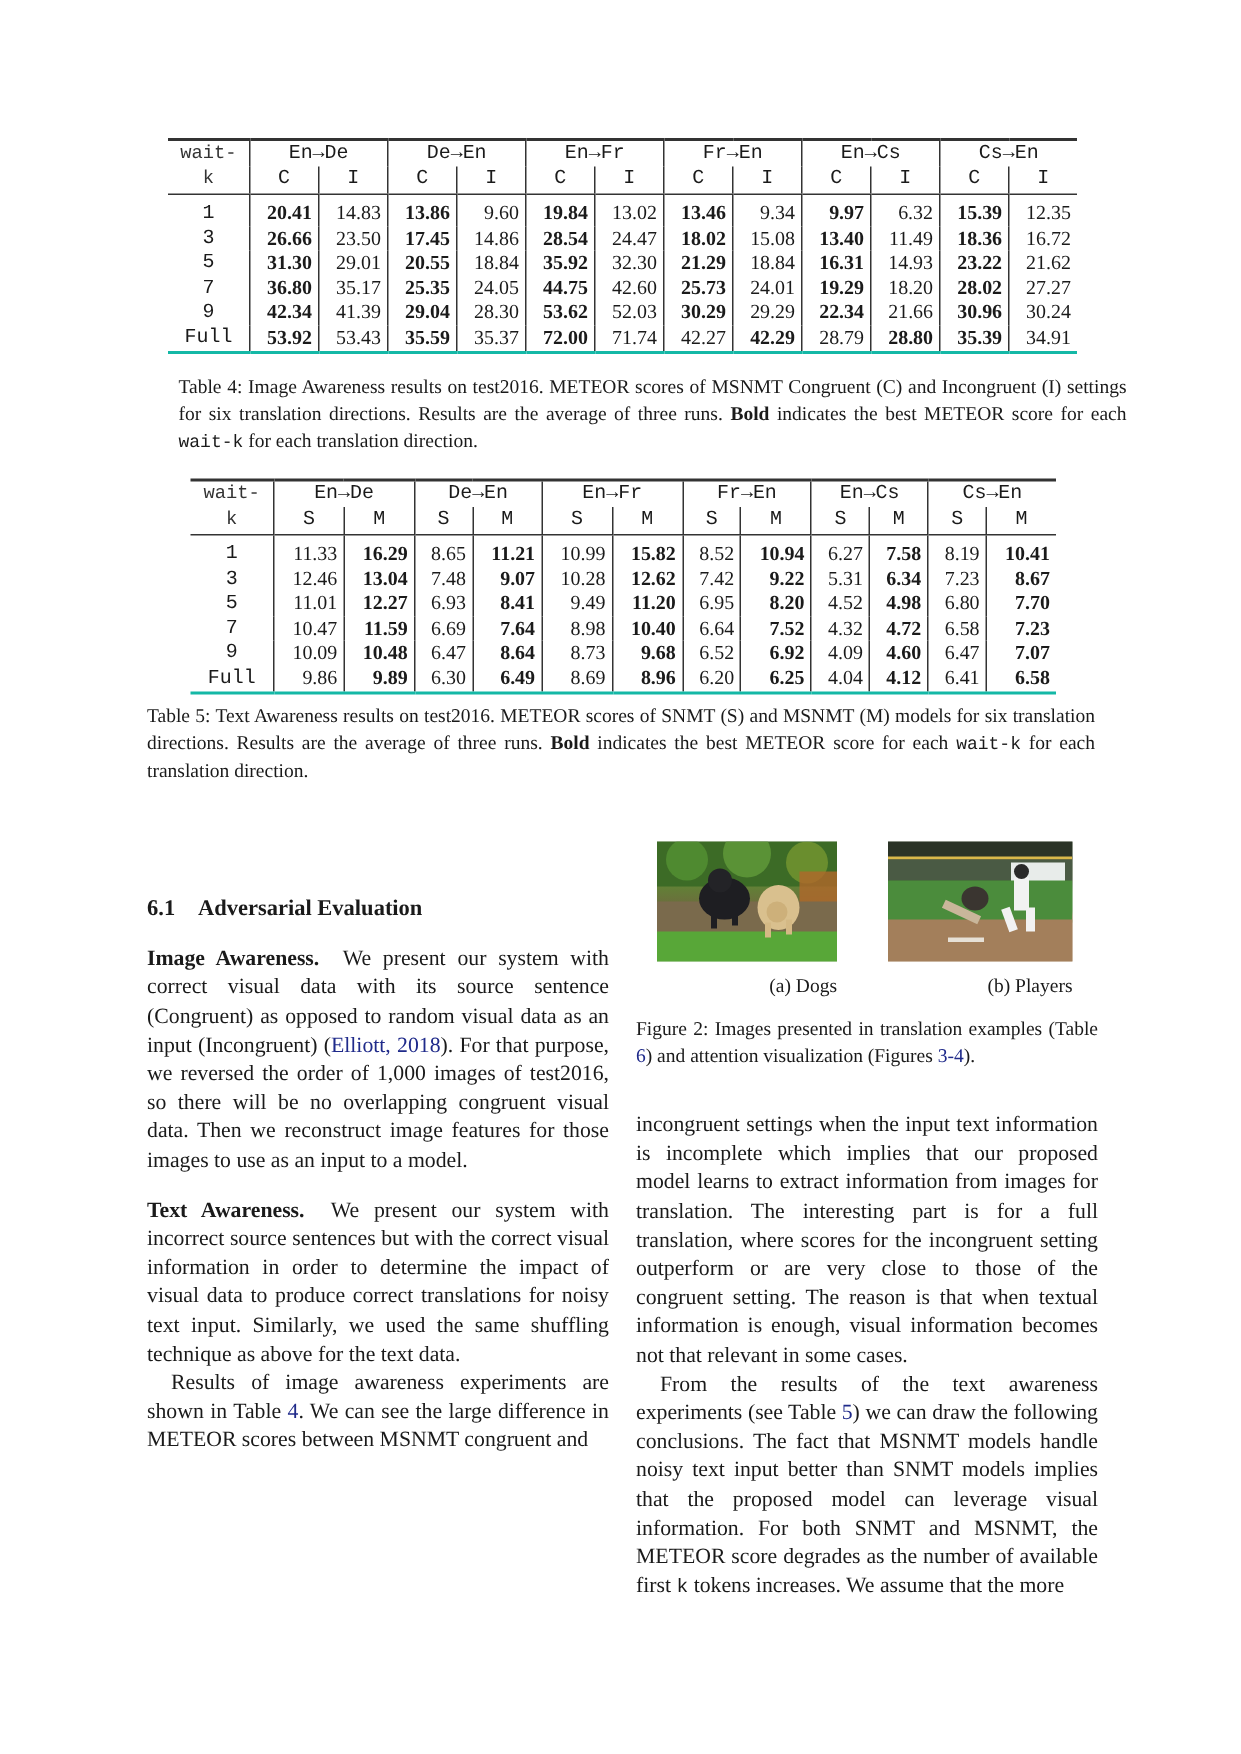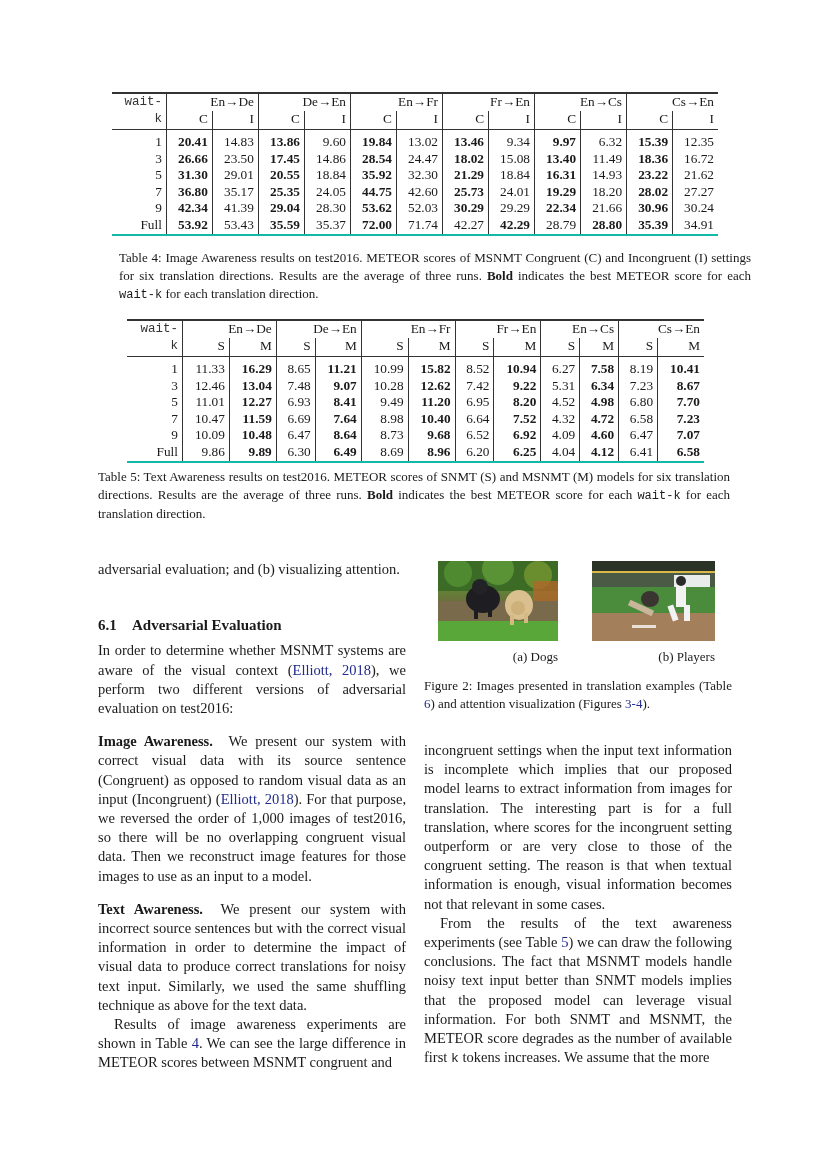--- a/index.html
+++ b/index.html
@@ -9,21 +9,21 @@
   }
   .mono { font-family: "Liberation Mono", "DejaVu Sans Mono", monospace; }
   .tbl { position: absolute; border-collapse: collapse; font-size: 13.3px; line-height: 16.5px; }
   .tbl td, .tbl th { padding: 0 4px; font-weight: normal; white-space: nowrap; }
   .tbl .top-rule td, .tbl .top-rule th { border-top: 2px solid #333; }
   .tbl .head-bottom td, .tbl .head-bottom th { border-bottom: 1px solid #333; padding-bottom: 2px; }
   .tbl .first-body td { padding-top: 4px; }
   .tbl .last-row td { border-bottom: 2px solid #14b8a6; padding-bottom: 1px; }
   .tbl .vl { border-left: 1px solid #333; }
   .tbl .num { text-align: right; }
-  .tbl .ctr { text-align: right; }
+  .tbl .ctr { text-align: center; font-family: Liberation Mono, monospace; }
   .tbl b { font-weight: bold; }
   .tbl .wk { color: #333; font-size: 12.5px; }
   #table4 { left: 112px; top: 92px; width: 606px; }
   #table5 { left: 127px; top: 319px; width: 577px; }
   .caption { position: absolute; font-size: 13px; line-height: 18px; text-align: justify; }
   #cap4 { left: 98px; top: 249px; width: 632px; margin-left: 21px; }
   #cap5 { left: 98px; top: 468px; width: 632px; }
   .col { position: absolute; font-size: 14.5px; line-height: 19.2px; text-align: justify; }
   #left-col { left: 98px; top: 560px; width: 308px; }
   #right-col { left: 424px; top: 741px; width: 308px; }
@@ -287,23 +287,21 @@
         <td class="num vl"><b>4.12</b></td>
         <td class="num vl">6.41</td>
         <td class="num vl"><b>6.58</b></td>
       </tr>
     </tbody>
 </table>
 
 <div class="caption" id="cap5"><span>Table 5: Text Awareness results on test2016. METEOR scores of SNMT (S) and MSNMT (M) models for six translation directions. Results are the average of three runs. </span><b>Bold</b><span> indicates the best METEOR score for each </span><span class="mono" style="font-size:12px">wait-k</span><span> for each translation direction.</span></div>
 
 <div class="col" id="left-col">
-  <p>adversarial evaluation; and (b) visualizing attention.</p>
   <p class="sec"><span class="n">6.1</span><span>Adversarial Evaluation</span></p>
-  <p><span>In order to determine whether MSNMT systems are aware of the visual context (</span><a class="cite">Elliott, 2018</a><span>), we perform two different versions of adversarial evaluation on test2016:</span></p>
   <p class="gap"><span class="para-head">Image Awareness.</span> <span>We present our system with correct visual data with its source sentence (Congruent) as opposed to random visual data as an input (Incongruent) (</span><a class="cite">Elliott, 2018</a><span>). For that purpose, we reversed the order of 1,000 images of test2016, so there will be no overlapping congruent visual data. Then we reconstruct image features for those images to use as an input to a model.</span></p>
   <p class="gap"><span class="para-head">Text Awareness.</span> <span>We present our system with incorrect source sentences but with the correct visual information in order to determine the impact of visual data to produce correct translations for noisy text input. Similarly, we used the same shuffling technique as above for the text data.</span></p>
   <p class="indent"><span>Results of image awareness experiments are shown in Table </span><a class="cite">4</a><span>. We can see the large difference in METEOR scores between MSNMT congruent and</span></p>
 </div>
 
 <div class="fig" id="img-dogs" title="Two dogs, black and tan, on grass">
   <svg width="120" height="80" viewBox="0 0 120 80">
     <rect x="0" y="0" width="120" height="30" fill="#3c6b26"></rect>
     <circle cx="20" cy="12" r="14" fill="#4f8a30"></circle>
     <circle cx="60" cy="8" r="16" fill="#5a9236"></circle>

